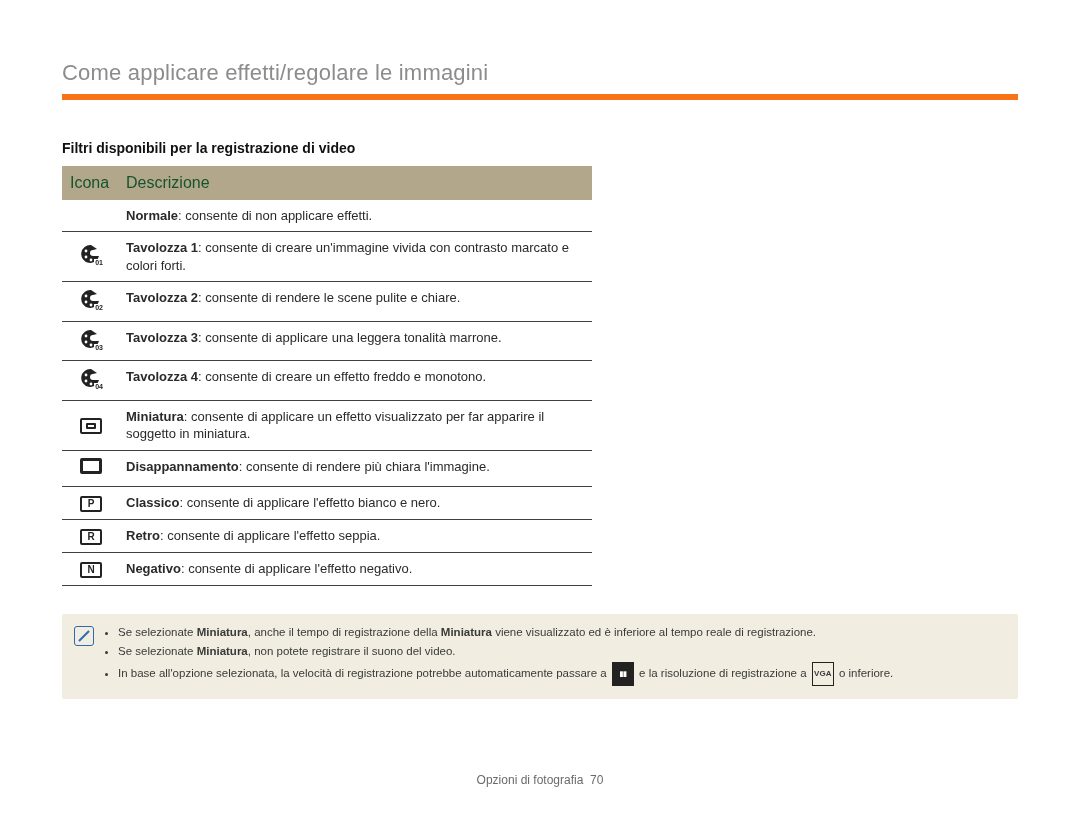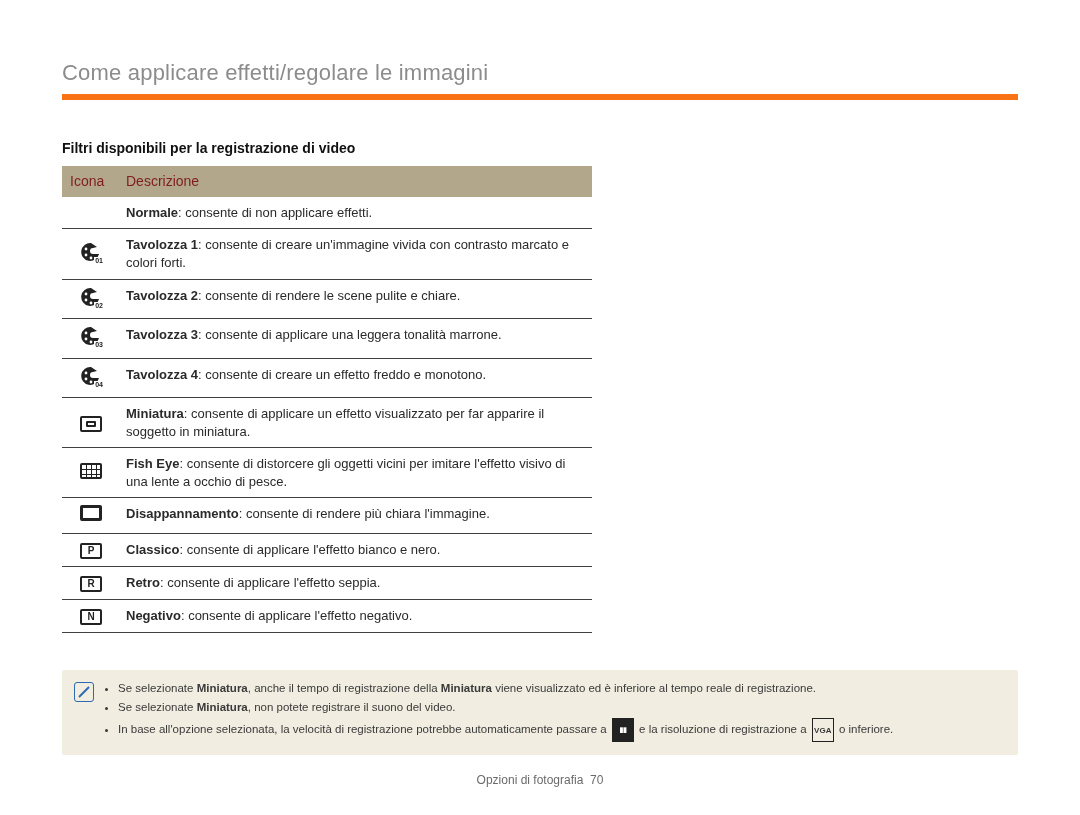--- a/index.html
+++ b/index.html
@@ -20,40 +20,40 @@
     padding-bottom: 8px;
     border-bottom: 6px solid #f97316;
     margin-bottom: 40px;
   }
   .columns {
     display: flex;
     gap: 28px;
     flex-direction: column;
   }
   .col-left { width: 530px; }
-  .col-right { flex: 1; margin-top: 9px; }
+  .col-right { flex: 1; }
   .subheading {
     font-size: 14px;
     font-weight: bold;
     color: #111;
     margin-bottom: 10px;
   }
   table.filter-table {
     width: 100%;
     border-collapse: collapse;
     font-size: 13px;
     line-height: 1.35;
   }
   table.filter-table thead th {
     background: #b3a78b;
-    color: #7f1d1d;
+    color: #14532d;
     text-align: left;
     font-weight: normal;
     padding: 6px 8px;
-    font-size: 14px;
+    font-size: 16px;
   }
   table.filter-table thead th:first-child { width: 56px; }
   table.filter-table tbody td {
     border-bottom: 1px solid #404040;
     padding: 7px 6px 7px 8px;
     vertical-align: top;
   }
   table.filter-table tbody td:first-child {
     text-align: center;
     vertical-align: middle;
@@ -232,26 +232,20 @@
           </span></td>
           <td><b>Tavolozza 4</b><span>: consente di creare un effetto freddo e monotono.</span></td>
         </tr>
         <tr>
           <td><span class="ico">
                 <span class="ico-rect">
                   <span class="inner"></span>
                 </span>
               </span></td>
           <td><b>Miniatura</b><span>: consente di applicare un effetto visualizzato per far apparire il soggetto in miniatura.</span></td>
-        </tr>
-        <tr>
-          <td><span class="ico">
-                <span class="ico-grid"></span>
-              </span></td>
-          <td><b>Fish Eye</b><span>: consente di distorcere gli oggetti vicini per imitare l'effetto visivo di una lente a occhio di pesce.</span></td>
         </tr>
         <tr>
           <td><span class="ico">
                 <span class="ico-defog"></span>
               </span></td>
           <td><b>Disappannamento</b><span>: consente di rendere più chiara l'immagine.</span></td>
         </tr>
         <tr>
           <td><span class="ico">
                 <span class="ico-letter">P</span>

